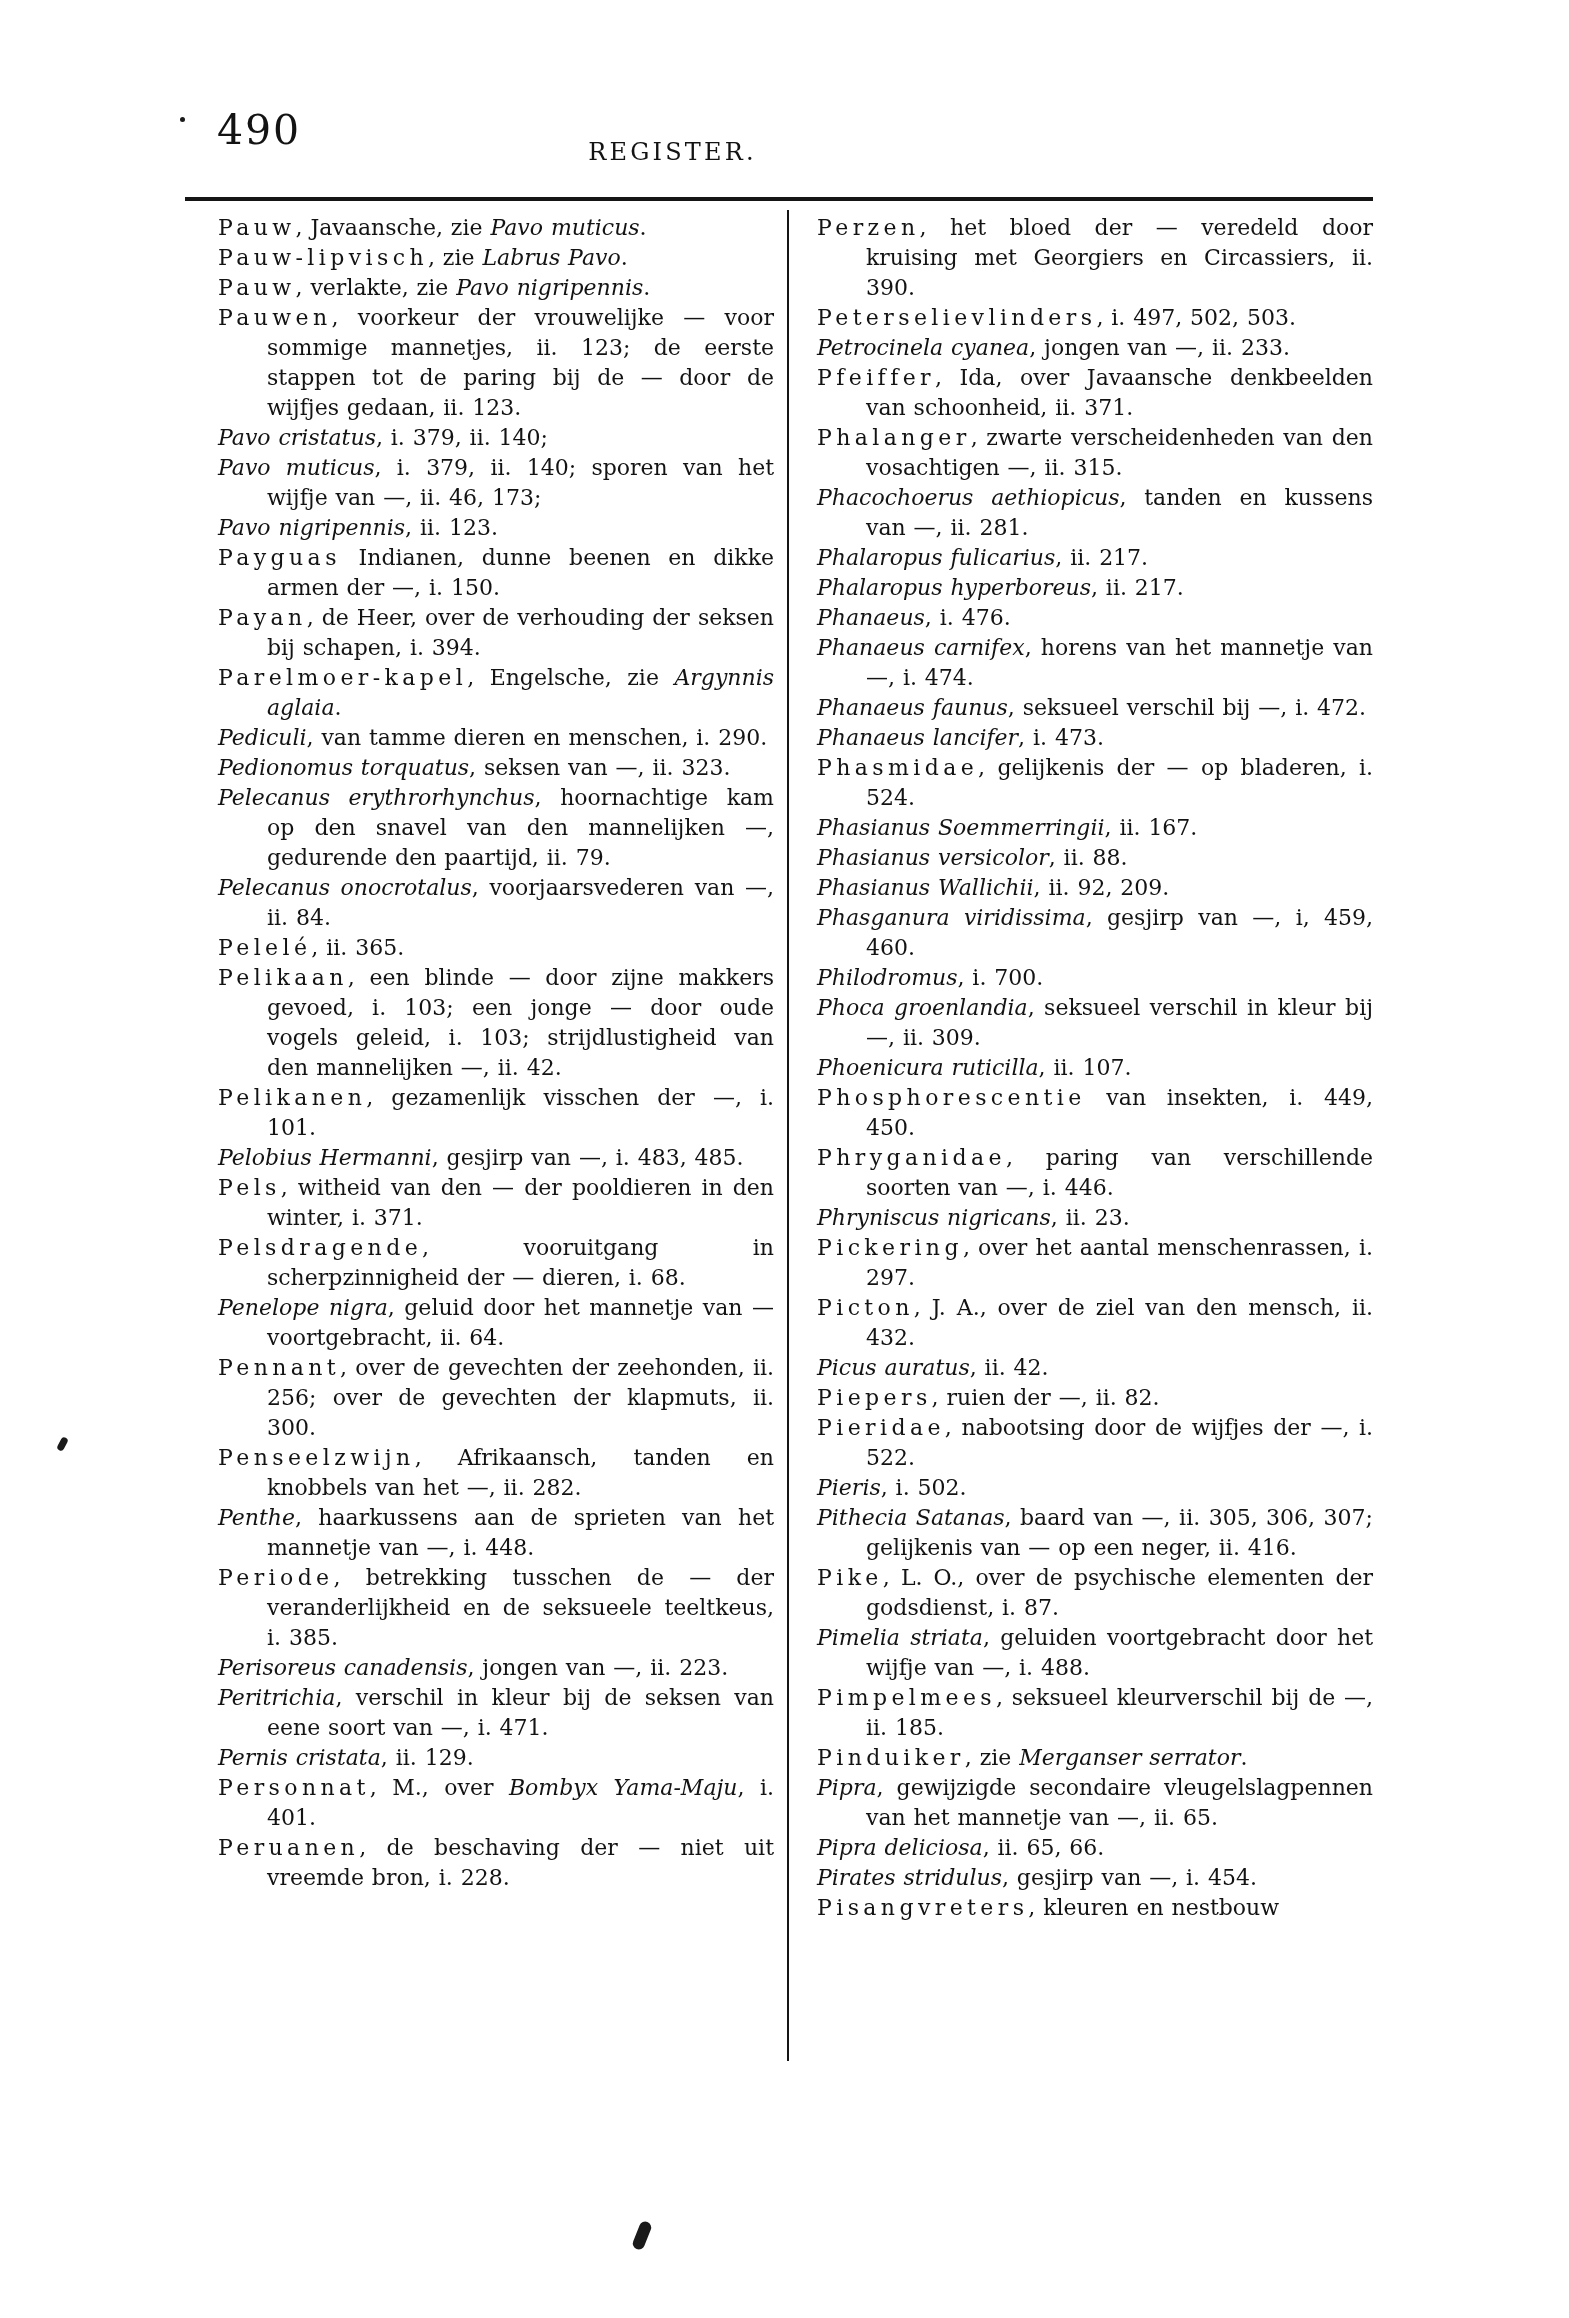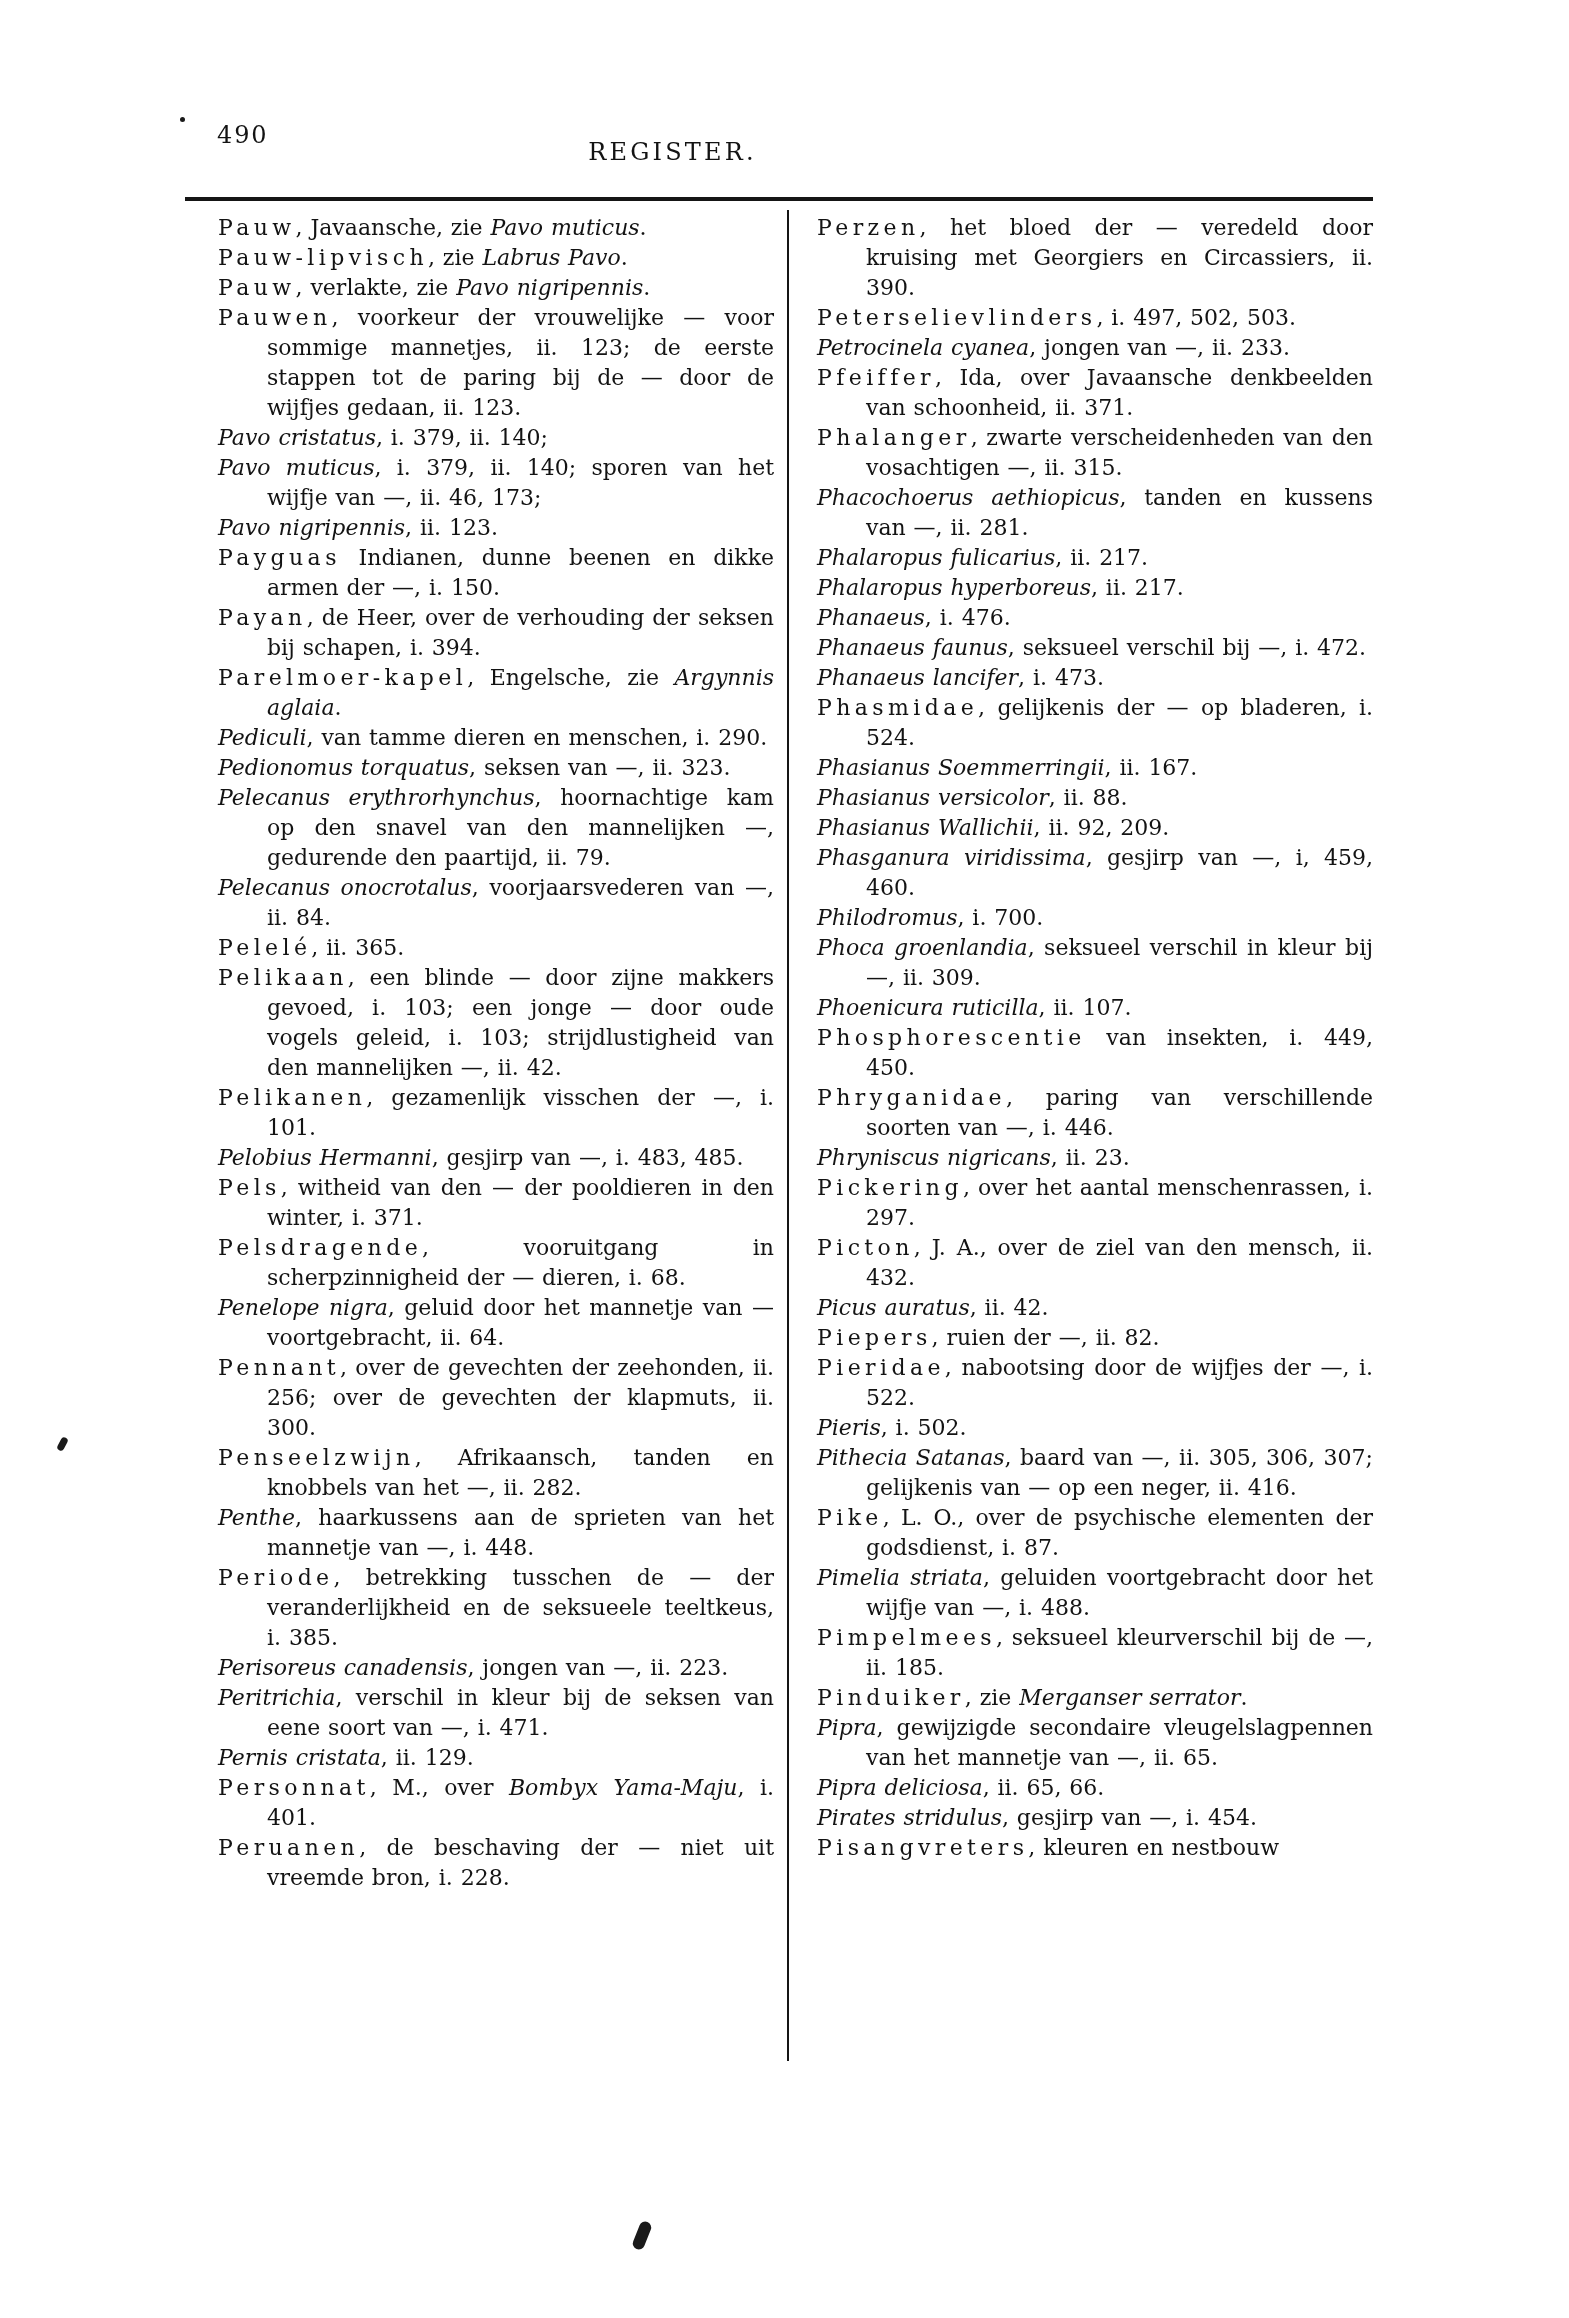--- a/index.html
+++ b/index.html
@@ -16,22 +16,22 @@
     position: absolute;
     left: 0; top: 0;
     width: 1569px;
     height: 2393px;
     background: #ffffff;
     overflow: hidden;
   }
   .page-number {
     position: absolute;
     left: 217px;
-    top: 123px;
-    font-size: 24px;
+    top: 110px;
+    font-size: 41px;
     line-height: 1;
     letter-spacing: 1.9px;
   }
   .running-head {
     position: absolute;
     left: 0;
     top: 140px;
     width: 1345px;
     text-align: center;
     font-size: 24px;
@@ -142,20 +142,21 @@
   <div class="col col-right">
       <p class="entry"><span class="seg-head">Perzen</span><span class="seg-rm">, het bloed der — veredeld door kruising met Georgiers en Circassiers, ii. 390.</span></p>
       <p class="entry"><span class="seg-head">Peterselievlinders</span><span class="seg-rm">, i. 497, 502, 503.</span></p>
       <p class="entry"><span class="seg-it">Petrocinela cyanea</span><span class="seg-rm">, jongen van —, ii. 233.</span></p>
       <p class="entry"><span class="seg-head">Pfeiffer</span><span class="seg-rm">, Ida, over Javaansche denkbeelden van schoonheid, ii. 371.</span></p>
       <p class="entry"><span class="seg-head">Phalanger</span><span class="seg-rm">, zwarte verscheidenheden van den vosachtigen —, ii. 315.</span></p>
       <p class="entry"><span class="seg-it">Phacochoerus aethiopicus</span><span class="seg-rm">, tanden en kussens van —, ii. 281.</span></p>
       <p class="entry"><span class="seg-it">Phalaropus fulicarius</span><span class="seg-rm">, ii. 217.</span></p>
       <p class="entry"><span class="seg-it">Phalaropus hyperboreus</span><span class="seg-rm">, ii. 217.</span></p>
       <p class="entry"><span class="seg-it">Phanaeus</span><span class="seg-rm">, i. 476.</span></p>
+      <p class="entry"><span class="seg-it">Phanaeus carnifex</span><span class="seg-rm">, horens van het mannetje van —, i. 474.</span></p>
       <p class="entry"><span class="seg-it">Phanaeus faunus</span><span class="seg-rm">, seksueel verschil bij —, i. 472.</span></p>
       <p class="entry"><span class="seg-it">Phanaeus lancifer</span><span class="seg-rm">, i. 473.</span></p>
       <p class="entry"><span class="seg-head">Phasmidae</span><span class="seg-rm">, gelijkenis der — op bladeren, i. 524.</span></p>
       <p class="entry"><span class="seg-it">Phasianus Soemmerringii</span><span class="seg-rm">, ii. 167.</span></p>
       <p class="entry"><span class="seg-it">Phasianus versicolor</span><span class="seg-rm">, ii. 88.</span></p>
       <p class="entry"><span class="seg-it">Phasianus Wallichii</span><span class="seg-rm">, ii. 92, 209.</span></p>
       <p class="entry"><span class="seg-it">Phasganura viridissima</span><span class="seg-rm">, gesjirp van —, i, 459, 460.</span></p>
       <p class="entry"><span class="seg-it">Philodromus</span><span class="seg-rm">, i. 700.</span></p>
       <p class="entry"><span class="seg-it">Phoca groenlandia</span><span class="seg-rm">, seksueel verschil in kleur bij —, ii. 309.</span></p>
       <p class="entry"><span class="seg-it">Phoenicura ruticilla</span><span class="seg-rm">, ii. 107.</span></p>

